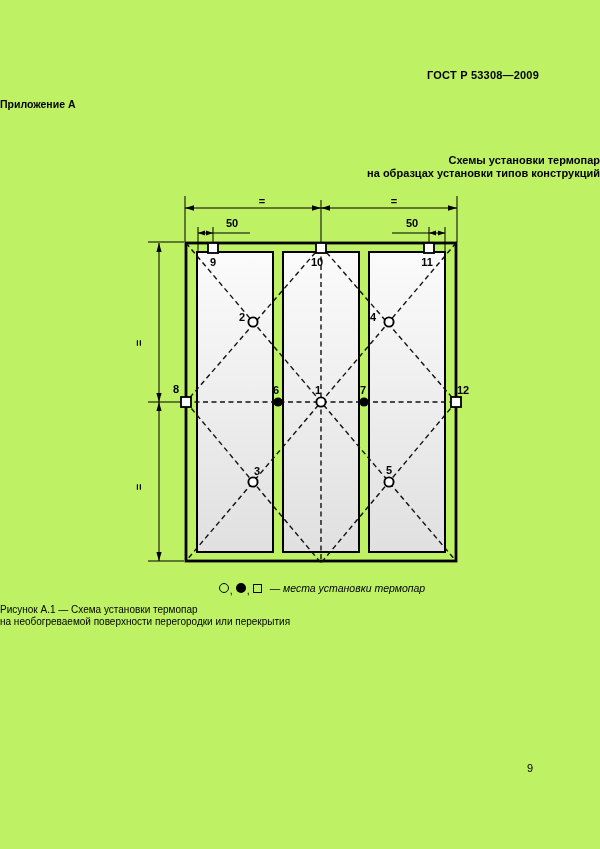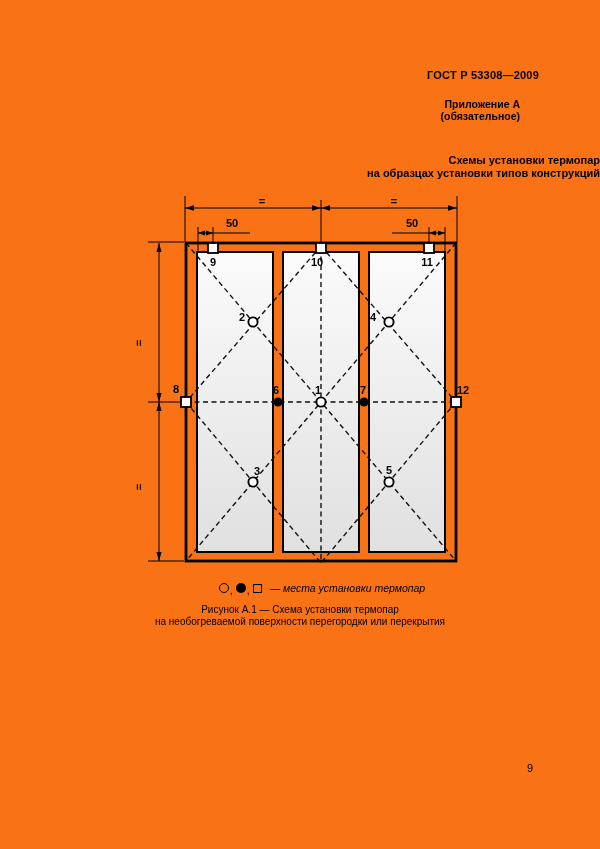--- a/index.html
+++ b/index.html
@@ -1,25 +1,25 @@
 <!DOCTYPE html>
 <html><head>
 <meta charset="utf-8">
 <style>
   html,body{margin:0;padding:0;background:#fff;}
   .page{
-    position:relative;width:600px;height:849px;background:#f97316;
+    position:relative;width:600px;height:849px;background:#bef264;
     font-family:"Liberation Sans",sans-serif;color:#000;overflow:hidden;
   }
   .doc-header{
     position:absolute;top:69px;right:61px;
     font-size:11px;font-weight:bold;letter-spacing:.2px;
   }
   .annex-heading{
-    position:absolute;top:98px;left:0;width:520px;text-align:right;
+    position:absolute;top:98px;left:0;width:520px;text-align:left;
     font-size:10.5px;font-weight:bold;line-height:12px;
   }
   .section-title{
     position:absolute;top:154px;left:0;width:600px;text-align:right;
     font-size:11px;font-weight:bold;line-height:13px;
   }
   .figure-svg{position:absolute;left:130px;top:190px;}
   svg text{
     font-family:"Liberation Sans",sans-serif;font-weight:bold;
     font-size:11px;fill:#000;text-anchor:middle;
@@ -38,35 +38,34 @@
     font-size:10.5px;
   }
   .legend-inner{display:flex;align-items:center;margin-left:44px;}
   .sym{display:inline-block;box-sizing:border-box;}
   .sym-circle{width:10px;height:10px;border:1.9px solid #000;border-radius:50%;}
   .sym-dot{width:10px;height:10px;background:#000;border-radius:50%;}
   .sym-square{width:9px;height:9px;border:1.9px solid #000;}
   .legend-comma{position:relative;top:2px;margin:0 3px 0 1px;}
   .legend-label{margin-left:8px;font-style:italic;}
   .figure-caption{
-    position:absolute;top:604px;left:0;width:600px;text-align:center;
+    position:absolute;top:604px;left:0;width:600px;
     font-size:10px;line-height:12px;
   }
   .page-number{position:absolute;top:762px;left:527px;font-size:11px;}
 </style>
 </head>
 <body>
 
 <div class="page">
 
   <div class="doc-header">ГОСТ Р 53308—2009</div>
 
   <div class="annex-heading">
     <div>Приложение А</div>
-    <div>(обязательное)</div>
   </div>
 
   <div class="section-title">
     <div>Схемы установки термопар</div>
     <div>на образцах установки типов конструкций</div>
   </div>
 
   <svg class="figure-svg" width="345" height="392" viewBox="130 190 345 392">
     <defs>
       <linearGradient id="panelGrad" x1="0" y1="0" x2="0" y2="1">

